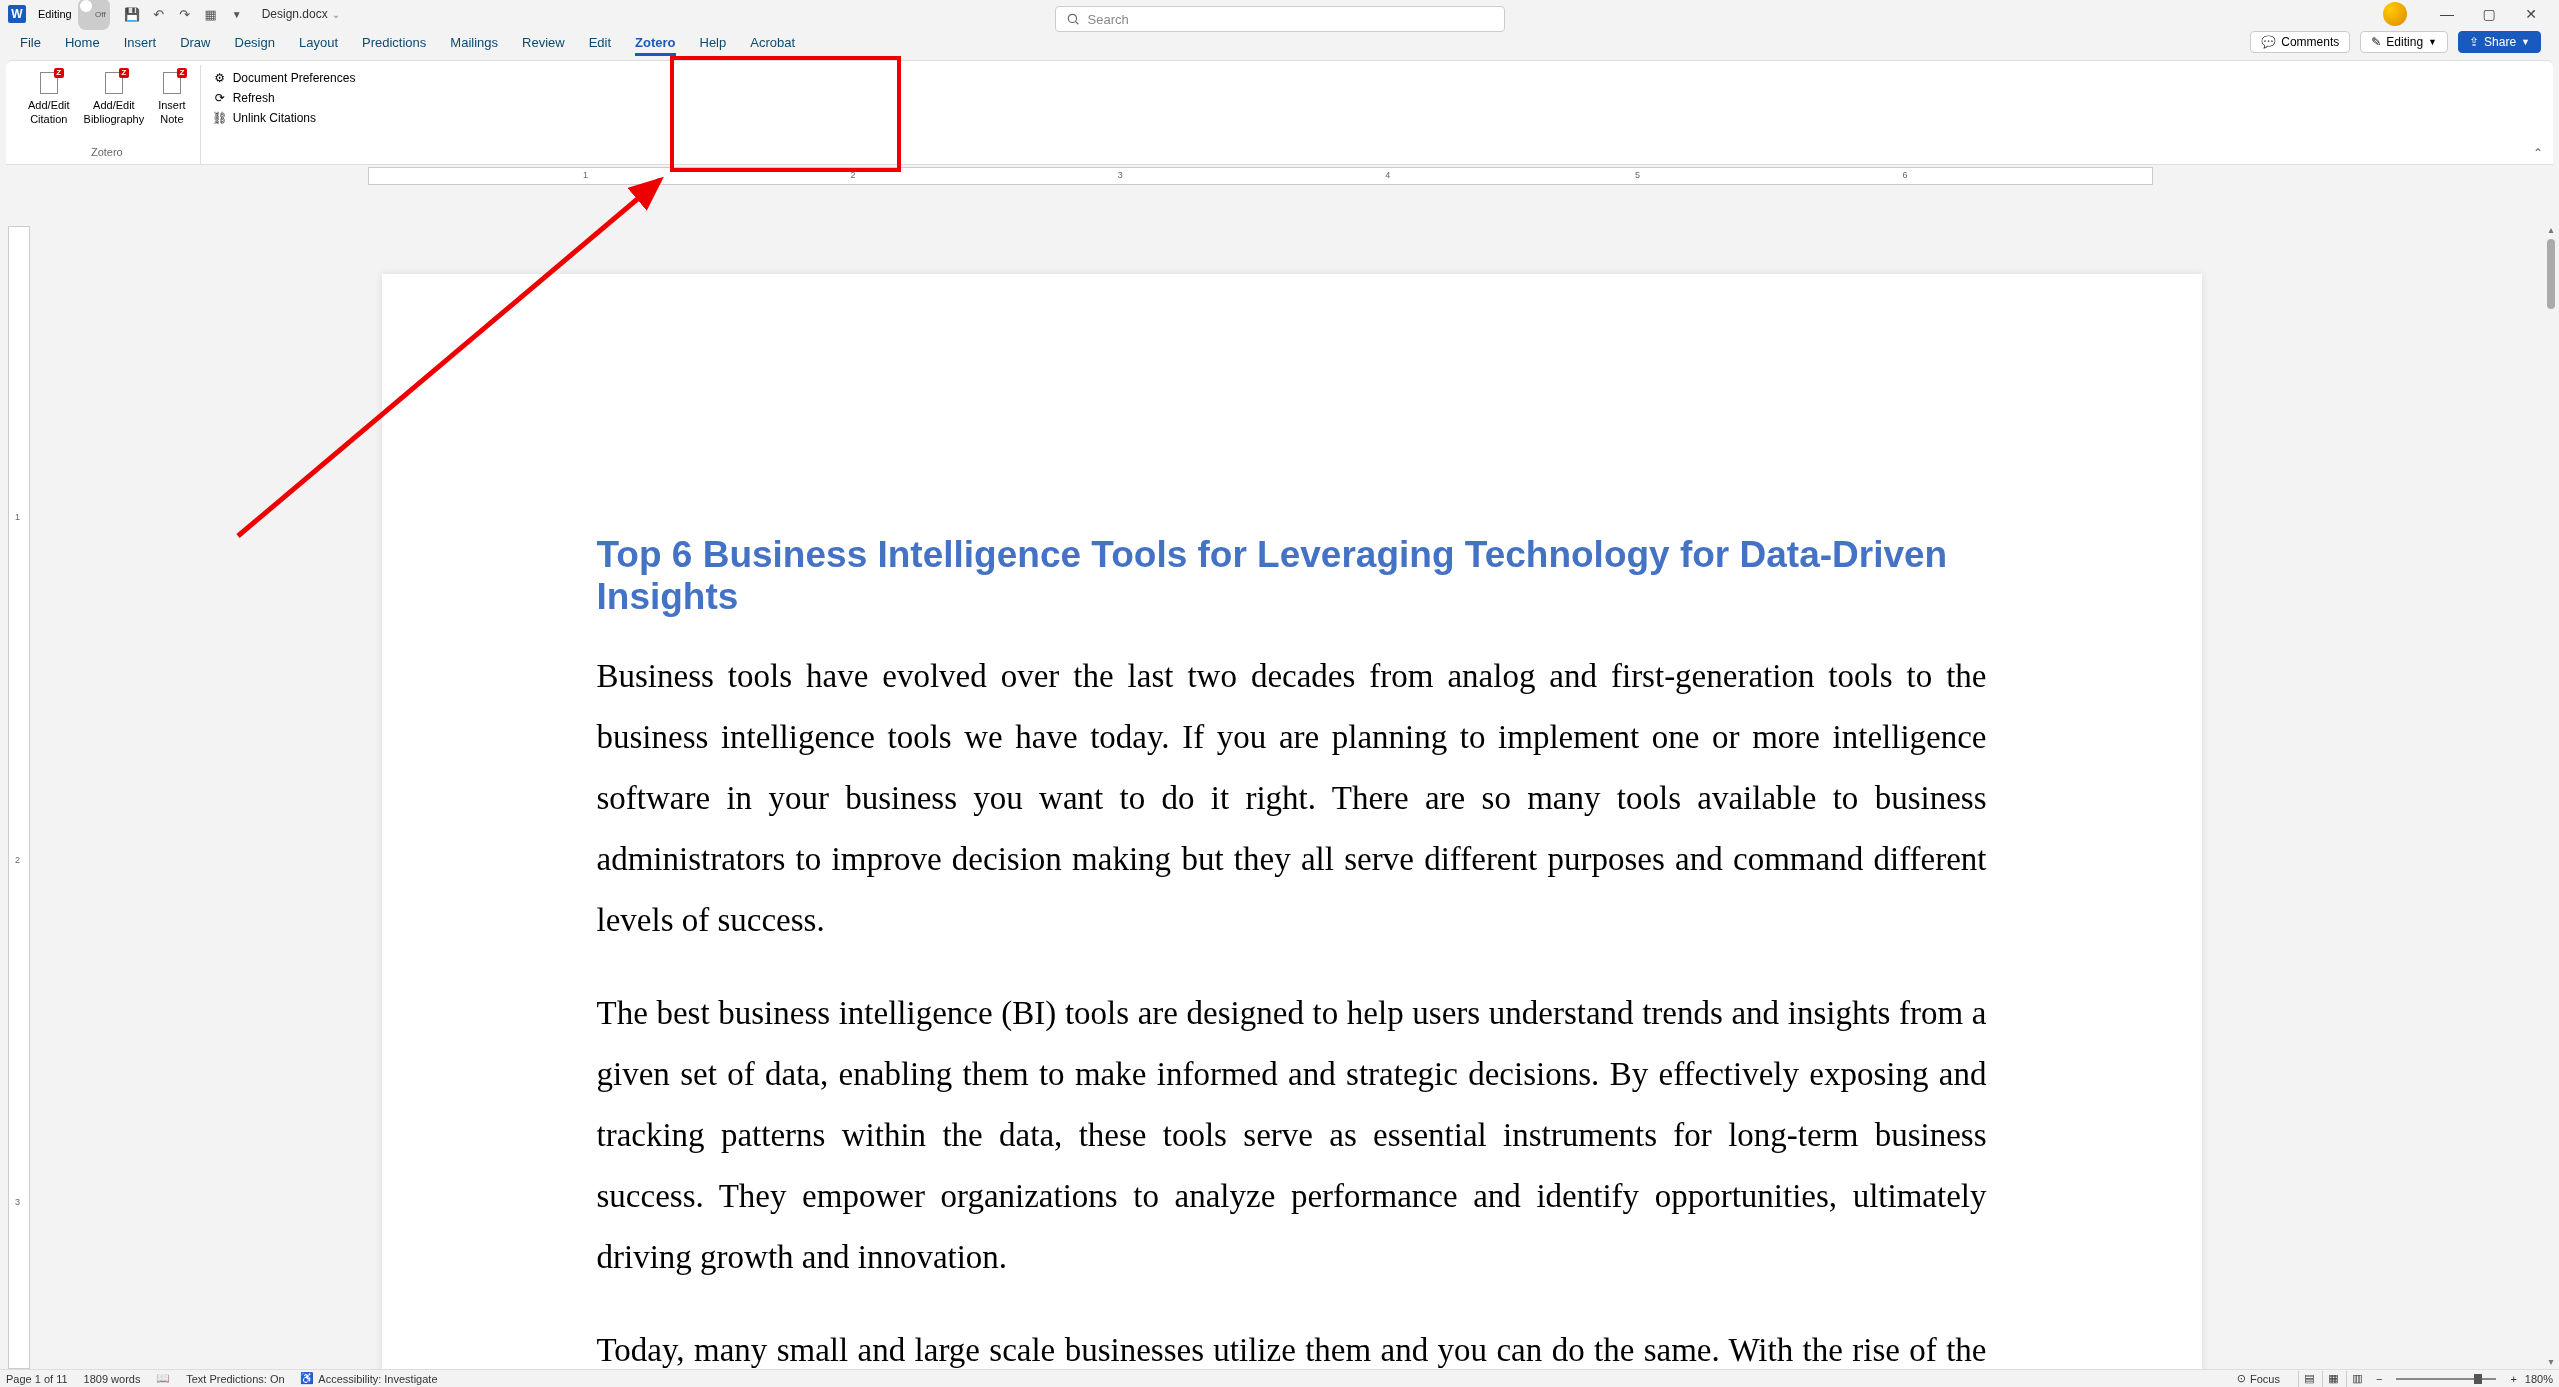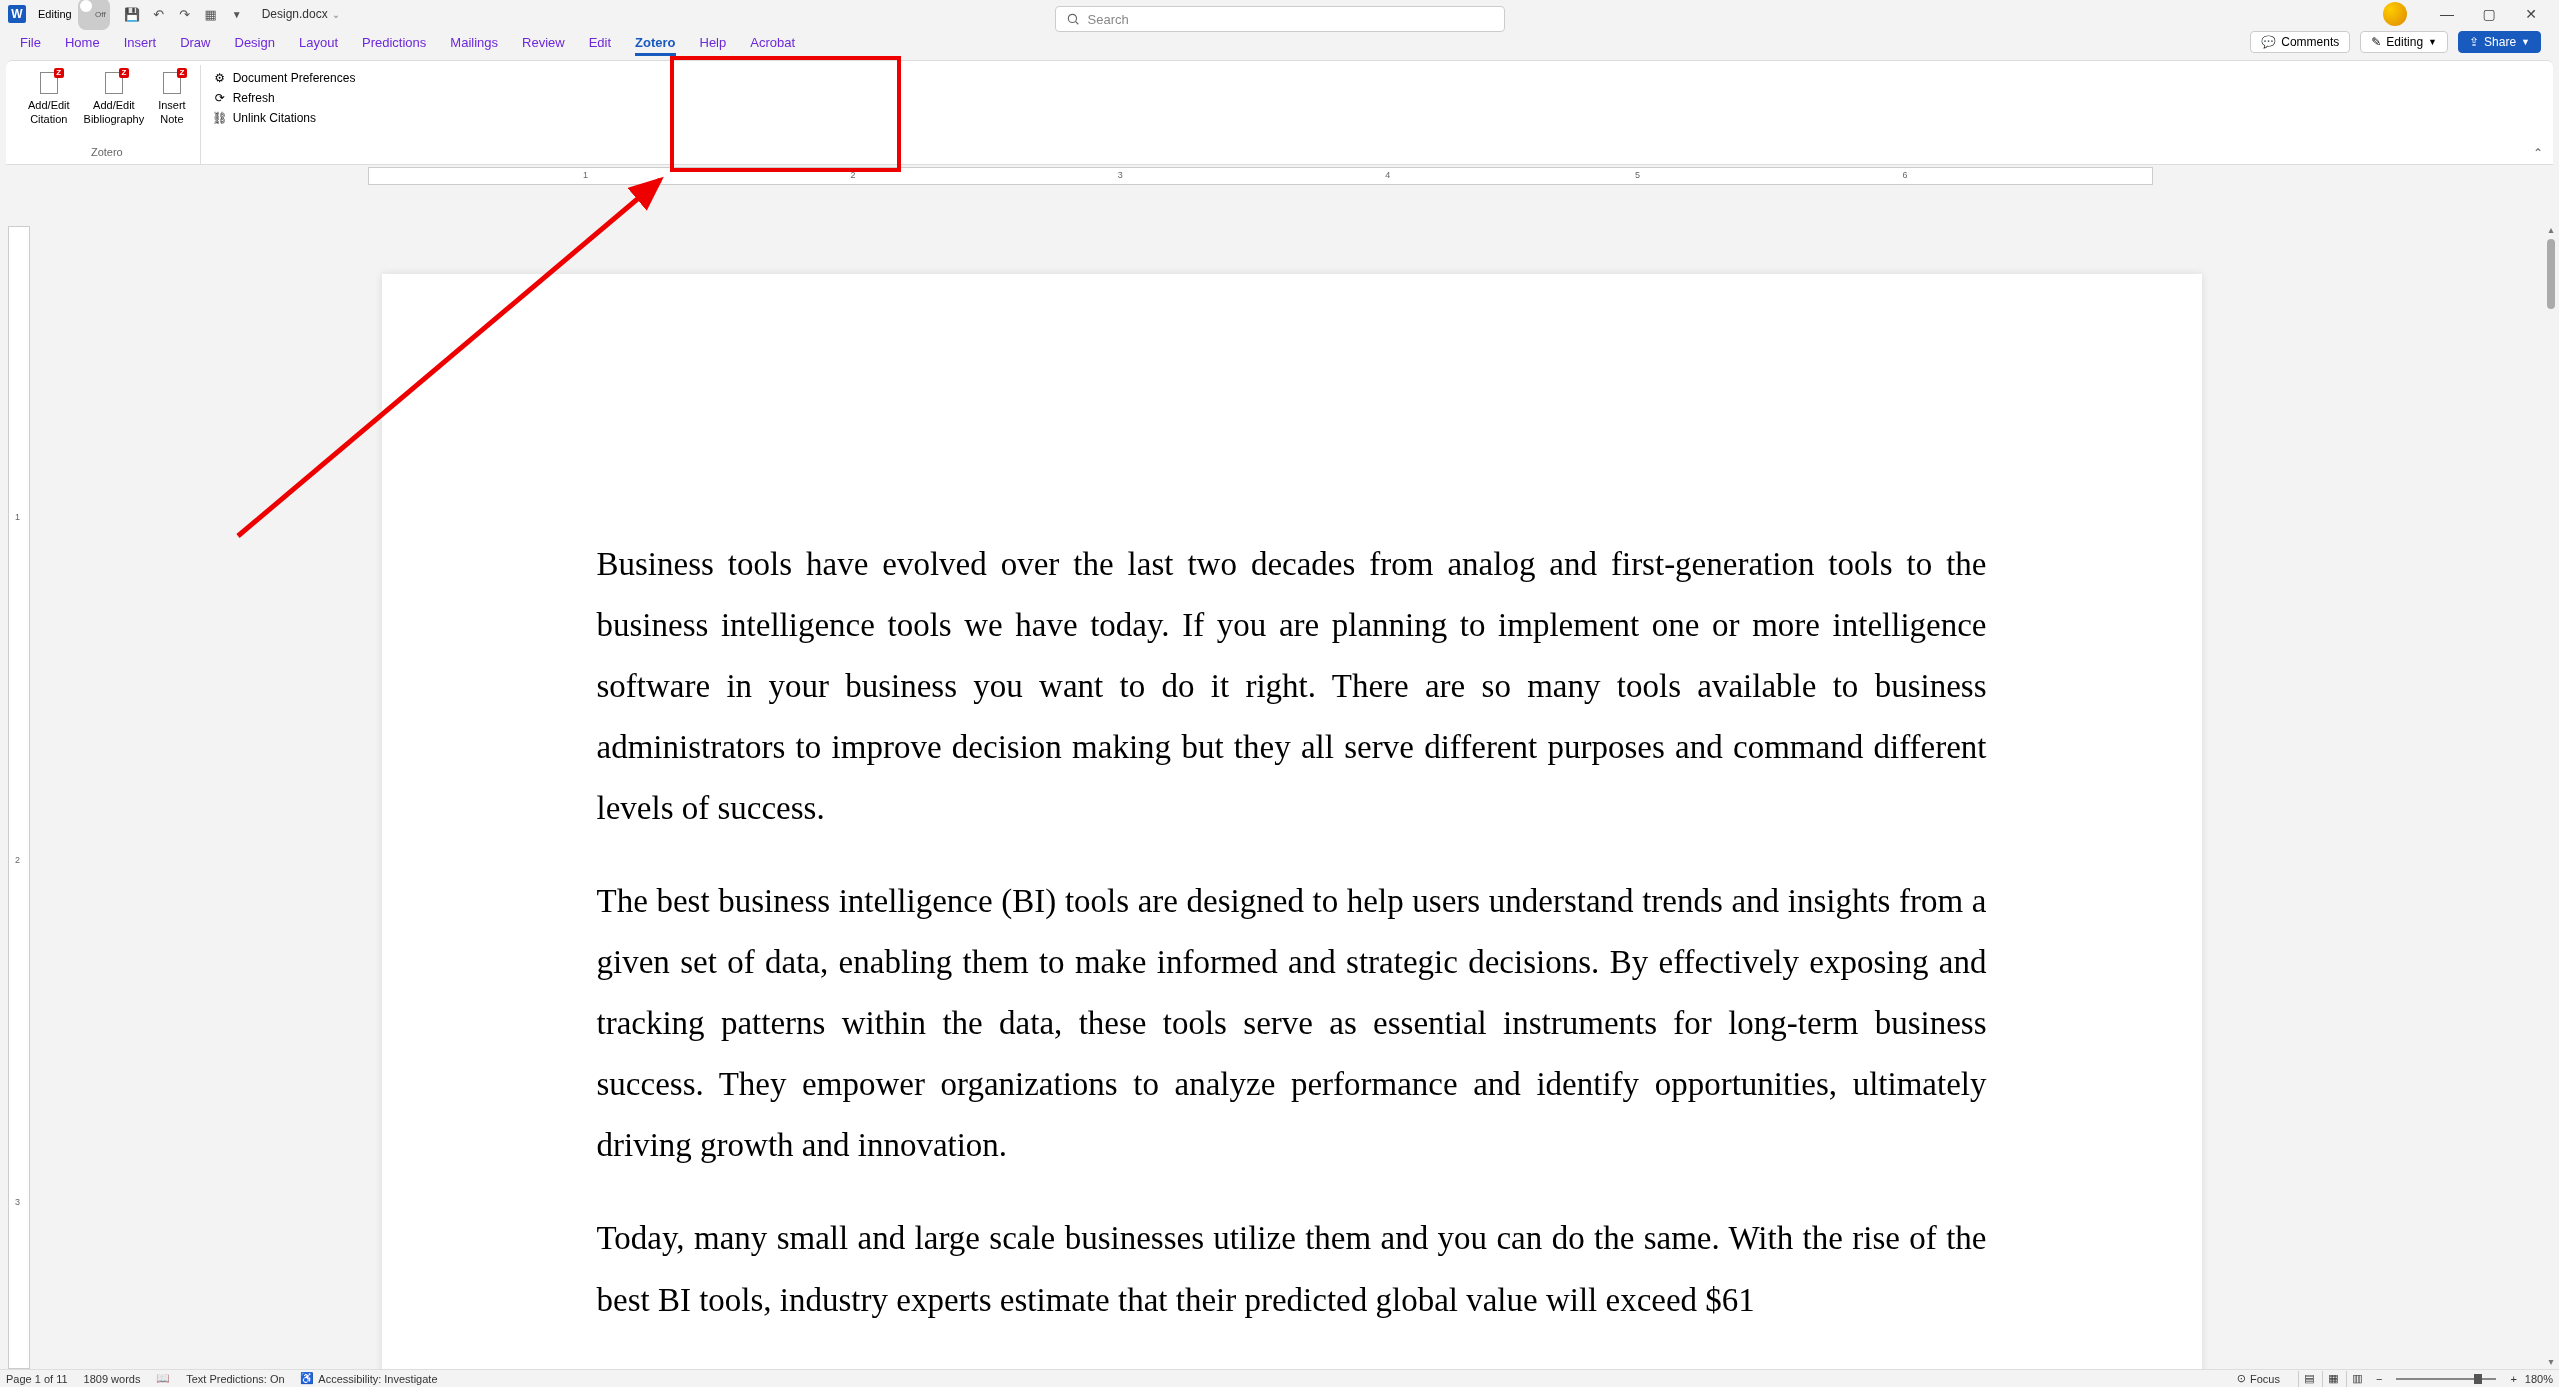--- a/index.html
+++ b/index.html
@@ -17,21 +17,21 @@
     .dropdown-chev { margin-left: 4px; font-size: 10px; color: #888; }
     .search-box { position: absolute; left: 50%; transform: translateX(-50%); width: 450px; height: 26px; background: white; border: 1px solid #ccc; border-radius: 4px; display: flex; align-items: center; padding: 0 10px; top: 6px; }
     .search-icon { width: 14px; height: 14px; margin-right: 8px; stroke: #666; fill: none; stroke-width: 2; }
     .search-placeholder { color: #888; font-size: 13px; }
     .title-right { margin-left: auto; display: flex; align-items: center; gap: 2px; }
     .user-avatar { width: 24px; height: 24px; border-radius: 50%; background: radial-gradient(circle at 30% 30%, #fc0, #d80); margin-right: 18px; }
     .window-btn { width: 40px; height: 26px; display: flex; align-items: center; justify-content: center; font-size: 14px; color: #444; }
     
     
     .tabs-row { height: 28px; background: #f3f3f3; display: flex; align-items: center; padding: 0 8px; }
-    .tab { padding: 4px 12px; font-size: 13px; color: #6d28d9; cursor: pointer; }
+    .tab { padding: 4px 12px; font-size: 13px; color: #0c4a6e; cursor: pointer; }
     .tab.active { color: #185abd; font-weight: 600; position: relative; }
     .tab.active::after { content: ''; position: absolute; bottom: -2px; left: 12px; right: 12px; height: 3px; background: #185abd; }
     .tab-actions { margin-left: auto; display: flex; align-items: center; gap: 10px; padding-right: 10px; }
     .tab-action-btn { display: flex; align-items: center; gap: 5px; padding: 3px 10px; border: 1px solid #ccc; border-radius: 4px; font-size: 12px; background: white; }
     .tab-action-btn.share { background: #185abd; color: white; border-color: #185abd; }
     
     
     .ribbon { height: 105px; background: white; border-top: 1px solid #ddd; border-bottom: 1px solid #ddd; display: flex; align-items: stretch; padding: 4px 8px 0 8px; margin: 4px 6px 0 6px; border-radius: 6px 6px 0 0; position: relative; }
     .ribbon-group { display: flex; flex-direction: column; border-right: 1px solid #ddd; padding: 4px 8px; }
     .ribbon-group-buttons { display: flex; gap: 2px; flex: 1; }
@@ -203,20 +203,21 @@
 </div>
 
 <div class="doc-area">
   <div class="vruler">
     <span class="vruler-tick" style="top:25%">1</span>
     <span class="vruler-tick" style="top:55%">2</span>
     <span class="vruler-tick" style="top:85%">3</span>
   </div>
   <div class="page-wrap">
     <div class="page">
+      <h1 class="doc-title-text">Top 6 Business Intelligence Tools for Leveraging Technology for Data-Driven Insights</h1>
       <p class="doc-para">Business tools have evolved over the last two decades from analog and first-generation tools to the business intelligence tools we have today.  If you are planning to implement one or more intelligence software in your business you want to do it right. There are so many tools available to business administrators to improve decision making but they all serve different purposes and command different levels of success.</p>
       <p class="doc-para">The best business intelligence (BI) tools are designed to help users understand trends and insights from a given set of data, enabling them to make informed and strategic decisions. By effectively exposing and tracking patterns within the data, these tools serve as essential instruments for long-term business success. They empower organizations to analyze performance and identify opportunities, ultimately driving growth and innovation.</p>
       <p class="doc-para">Today, many small and large scale businesses utilize them and you can do the same. With the rise of the best BI tools, industry experts estimate that their predicted global value will exceed $61</p>
     </div>
   </div>
 </div>
 
 <div class="scroll-v">
   <div class="scroll-arrow-up">▴</div>
   <div class="scroll-thumb"></div>

